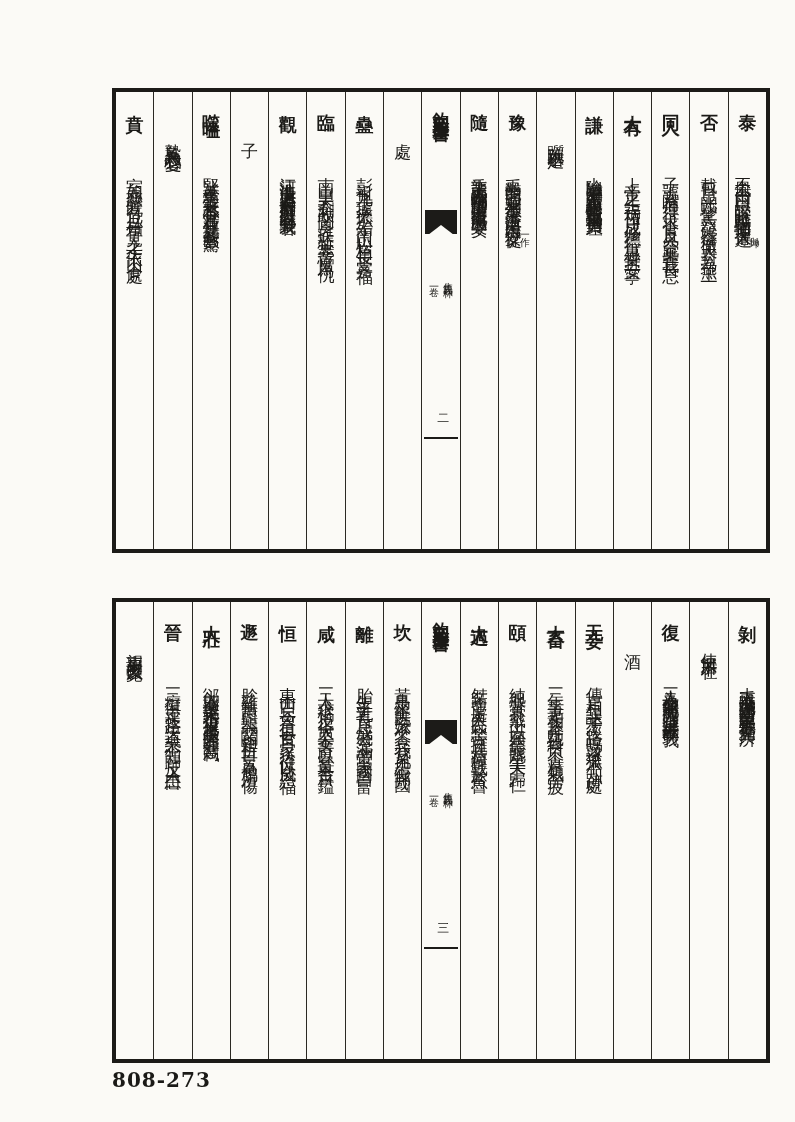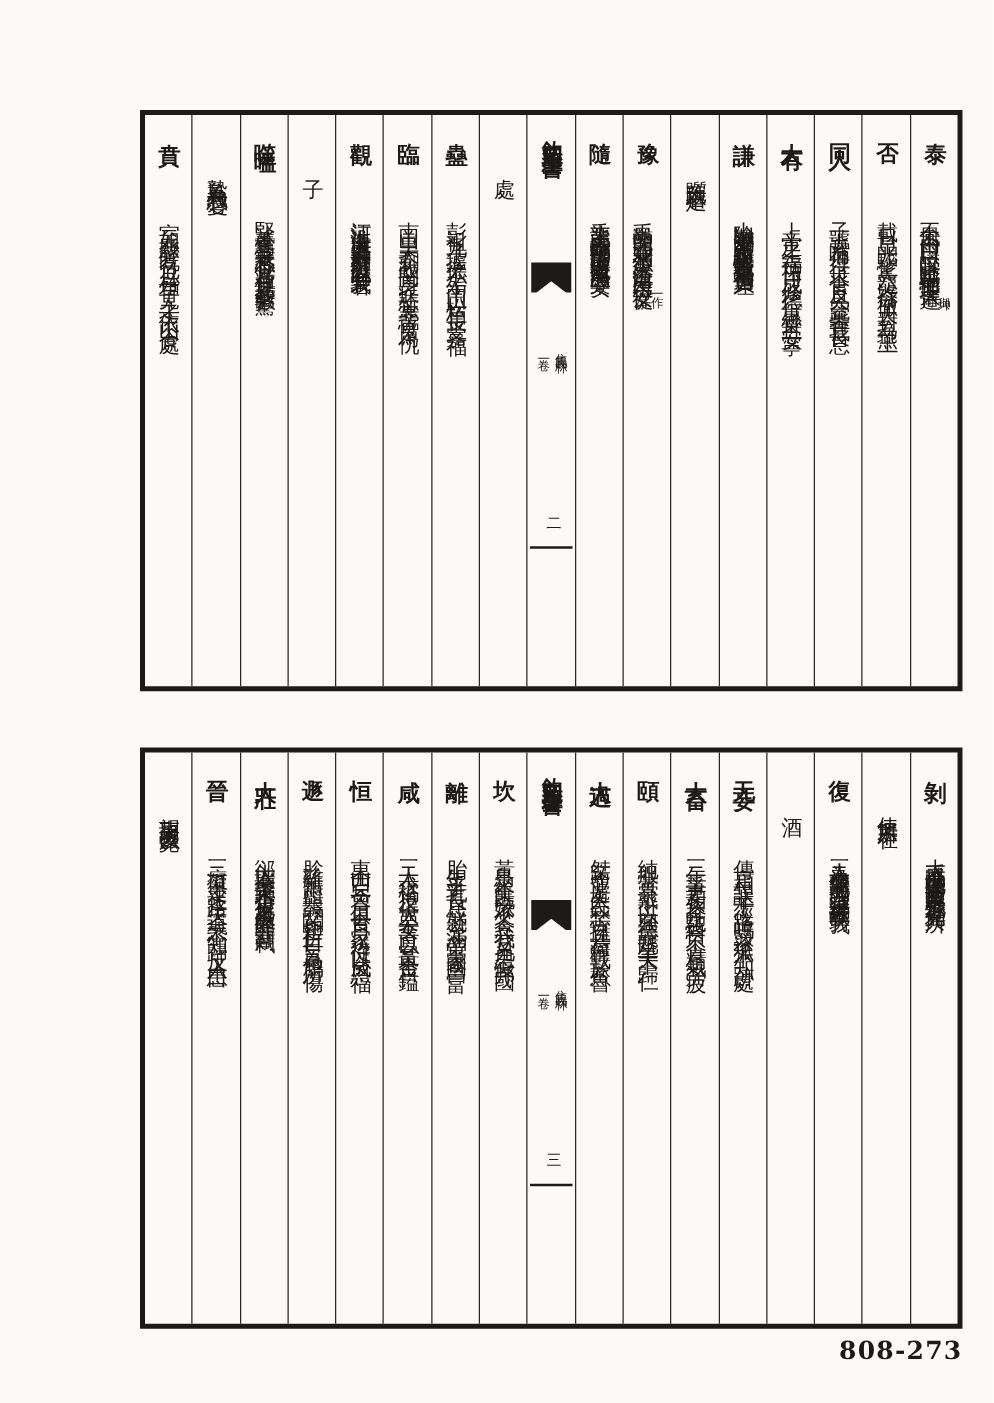--- a/index.html
+++ b/index.html
@@ -26,21 +26,21 @@
   .fishtail::after{content:"";position:absolute;bottom:-1px;left:50%;transform:translateX(-50%);
         border-left:13px solid transparent;border-right:13px solid transparent;
         border-bottom:10px solid #fbfaf6;}
   .cbook{position:absolute;top:182px;left:0;right:0;display:flex;flex-direction:row-reverse;
          justify-content:center;gap:3px;}
   .cbook span{writing-mode:vertical-rl;text-orientation:upright;font-size:10px;
               letter-spacing:2px;line-height:1.1;}
   .cbook .juan{margin-top:5px;}
   .folio{position:absolute;top:318px;left:56%;transform:translateX(-50%);font-size:12px;}
   .cline{position:absolute;top:345px;left:2px;right:2px;height:2px;background:#1c1b18;}
-  .footer{position:absolute;left:112px;width:658px;top:1068px;text-align:right;
+  .footer{position:absolute;left:112px;width:658px;top:1068px;text-align:left;
           font-size:20px;font-weight:600;letter-spacing:1px;}
 </style>
 </head>
 <body>
 
 <div id="page">
   <div class="block block-top">
       <div class="col">
         <span class="vline head">泰</span>
         <span class="vline bodyline" style="letter-spacing: 3.625px;"><span>不風不雨白日皎皎宜出驅馳通理大道</span><span class="note">

